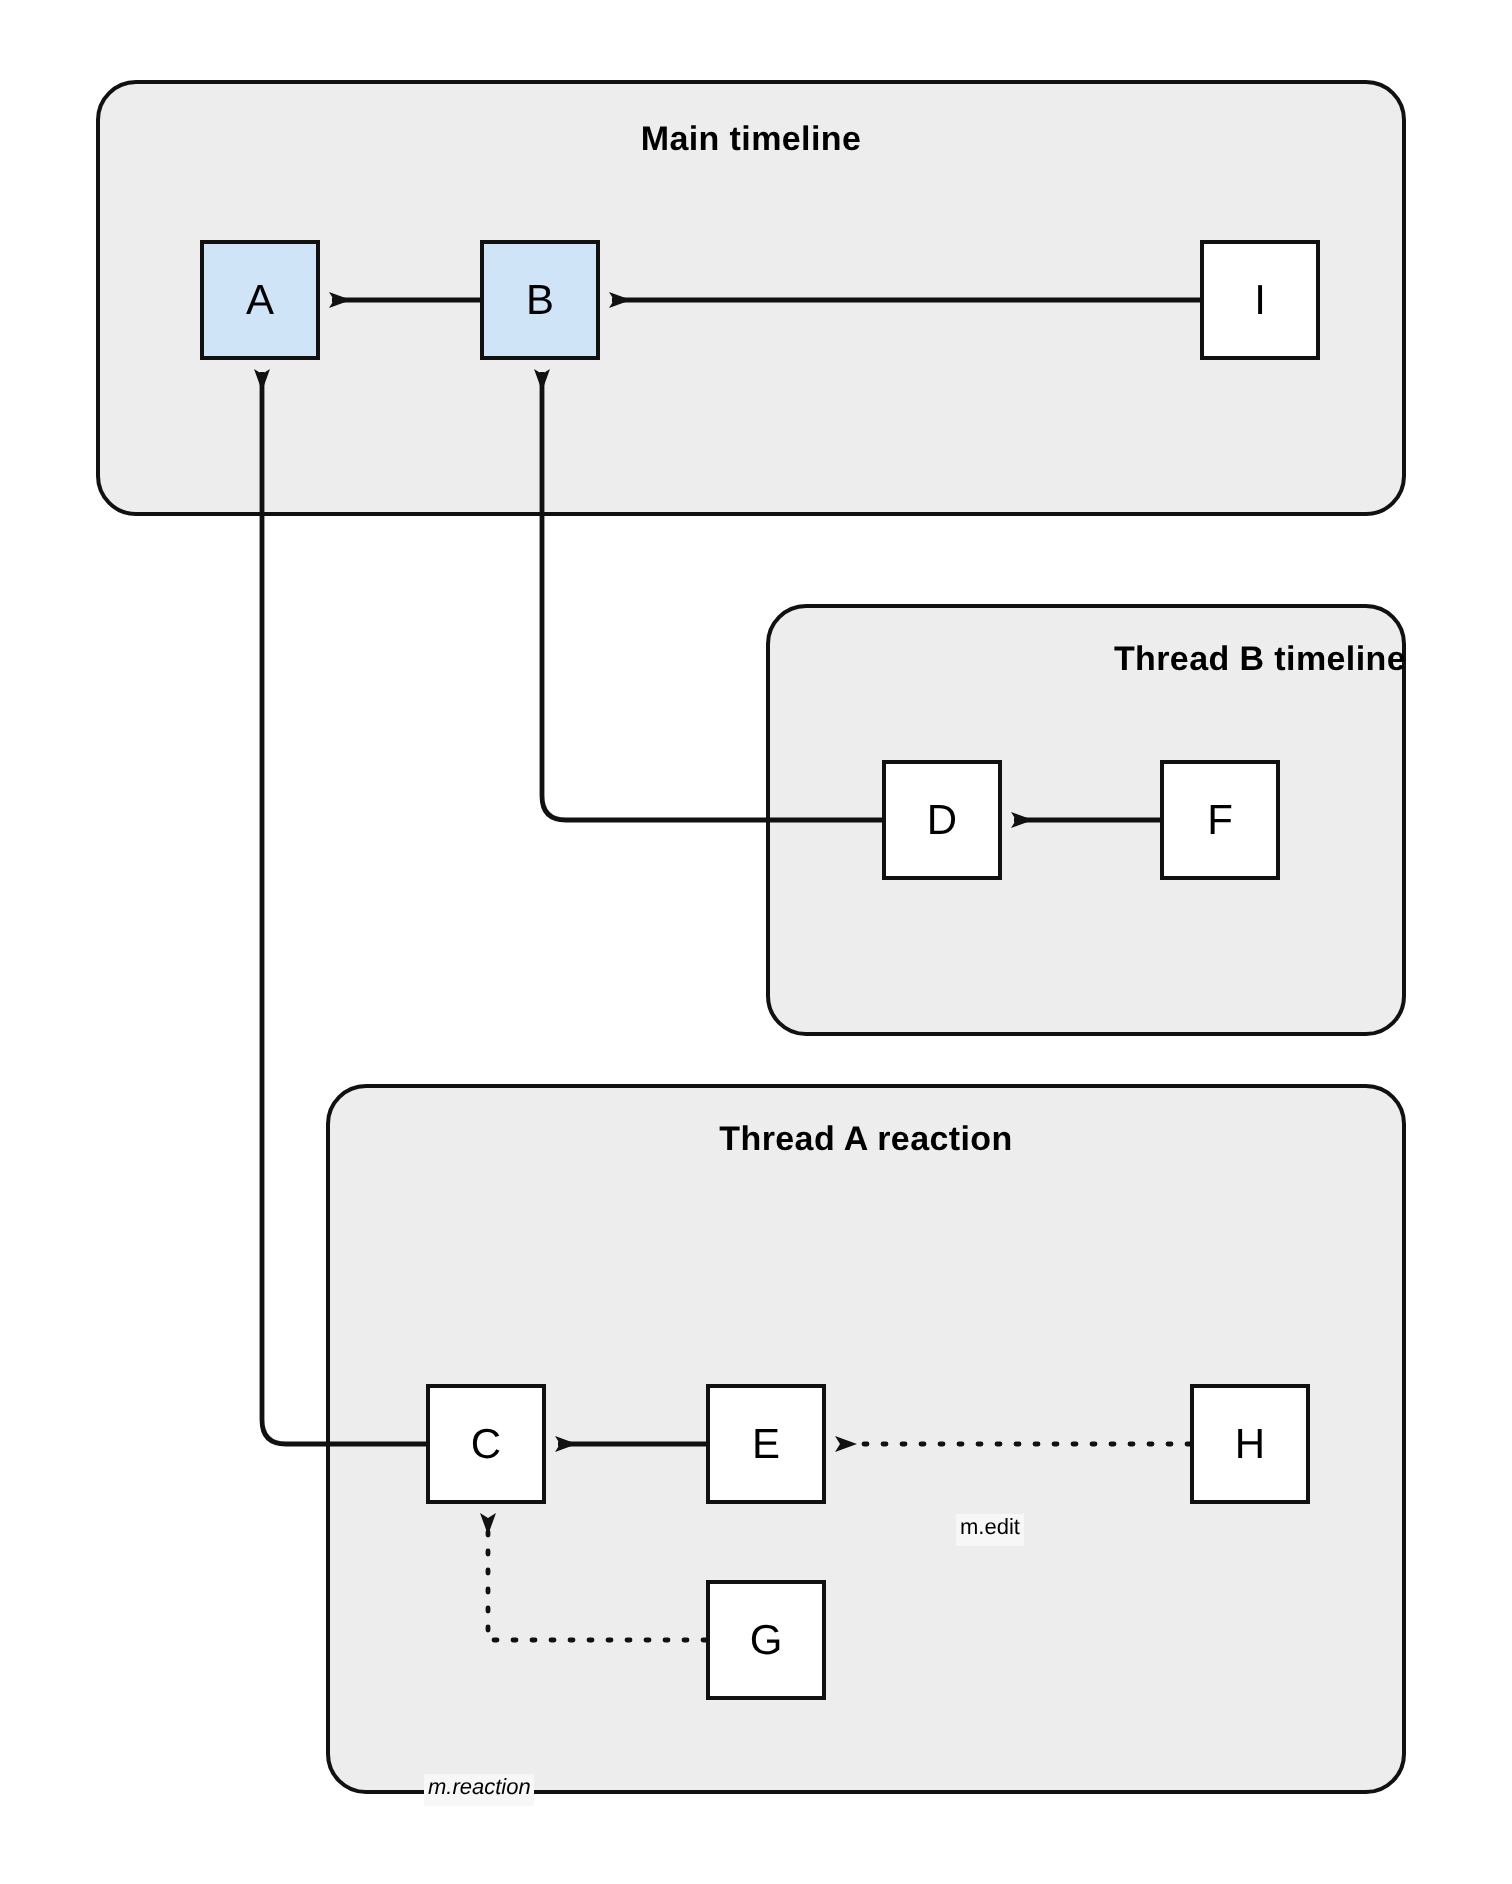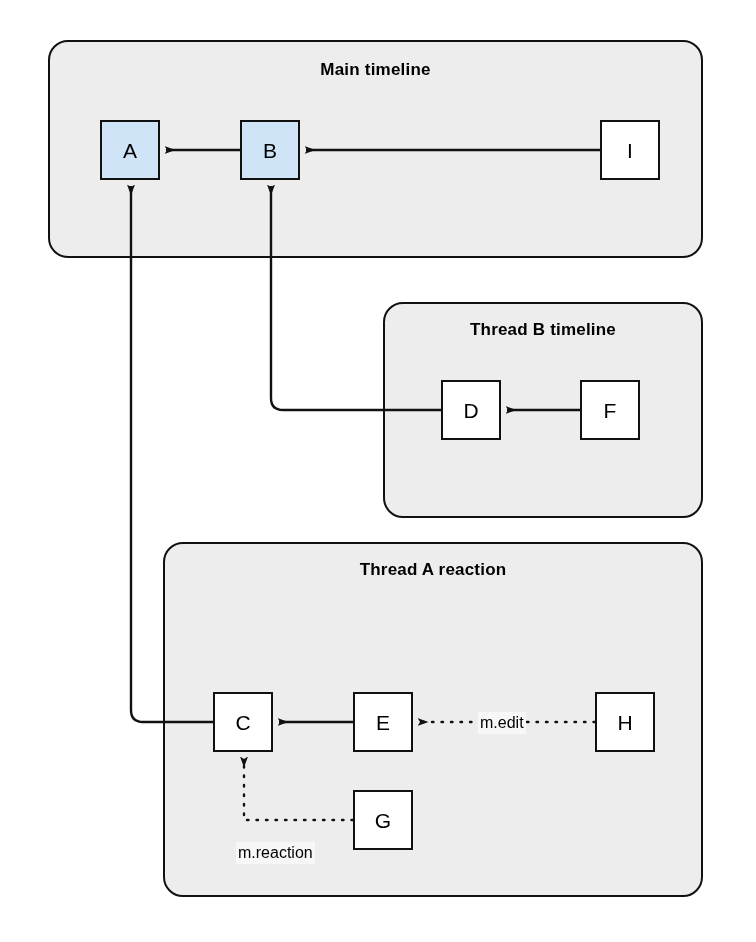--- a/index.html
+++ b/index.html
@@ -50,38 +50,39 @@
     justify-content: center;
     font-size: 21px;
     color: #000000;
     line-height: 1;
   }
   .node.blue {
     background: #cfe4f7;
   }
   .edge-label {
     position: absolute;
-    font-size: 16px;
+    font-size: 11px;
     color: #000000;
     background: #f7f7f7;
     padding: 1px 2px;
     white-space: nowrap;
     line-height: 1.25;
+    margin-top: 45px;
   }
 </style>
 </head>
 <body>
 
 <div id="canvas">
 
   <div class="group-box" style="left:48px; top:40px; width:655px; height:218px;"></div>
   <div class="group-title" style="left:48px; top:60px; width:655px;">Main timeline</div>
 
   <div class="group-box" style="left:383px; top:302px; width:320px; height:216px;"></div>
-  <div class="group-title" style="left:383px; top:320px; width:320px;">Thread B timeline</div>
+  <div class="group-title" style="left:383px; top:320px; width:320px;text-align:right;">Thread B timeline</div>
 
   <div class="group-box" style="left:163px; top:542px; width:540px; height:355px;"></div>
   <div class="group-title" style="left:163px; top:560px; width:540px;">Thread A reaction</div>
 
   <svg class="layer" viewBox="0 0 756 942">
     <defs>
       <marker id="arrowhead" markerWidth="11" markerHeight="11" refX="9.5" refY="4" orient="auto" markerUnits="userSpaceOnUse">
         <path d="M 0 4 L 11 0 L 8.5 4 L 11 8 Z" fill="#111111"></path>
       </marker>
     </defs>
@@ -134,15 +135,15 @@
   <div class="node" style="left:595px; top:692px;">
     <span>H</span>
   </div>
 
   <div class="node" style="left:353px; top:790px;">
     <span>G</span>
   </div>
 
   <div class="edge-label" style="left:478px; top:712px;">m.edit</div>
 
-  <div class="edge-label" style="left:236px; top:842px;">m.reaction</div>
+  <div class="edge-label" style="left:212px; top:842px;font-style:italic;">m.reaction</div>
 
 </div>
 
 </body></html>

